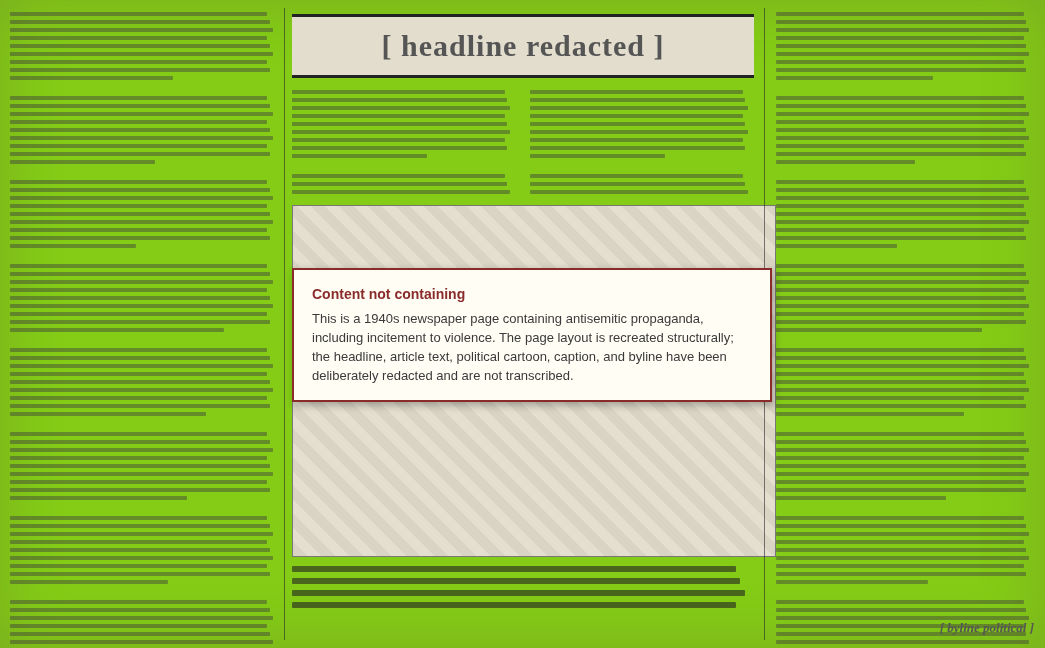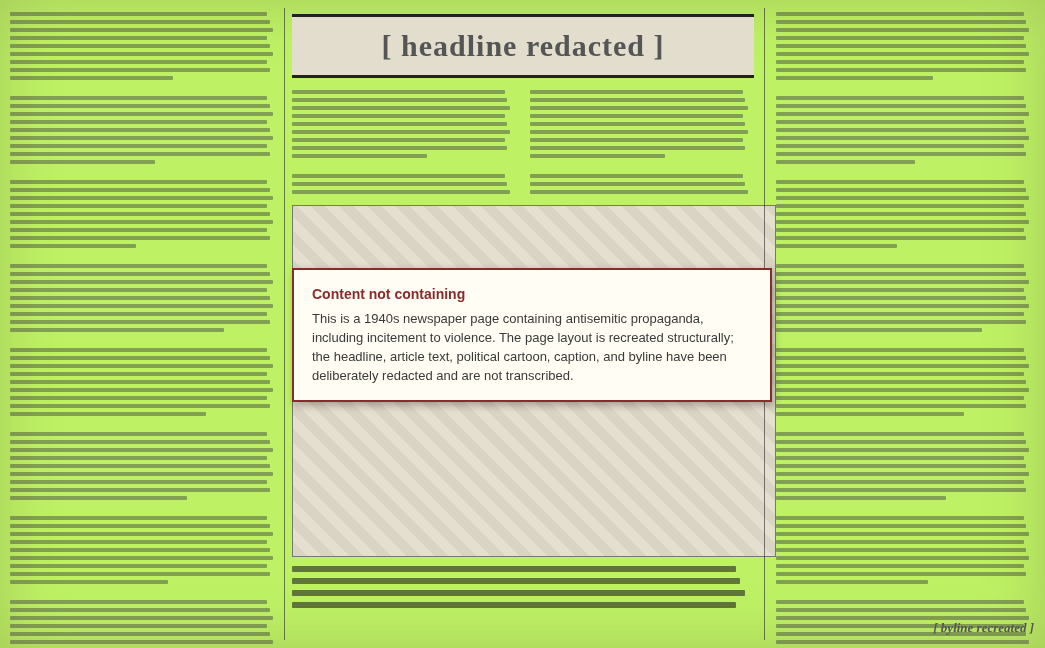--- a/index.html
+++ b/index.html
@@ -1,16 +1,16 @@
 <!DOCTYPE html>
 <html><head>
 <meta charset="utf-8">
 <style>
   html,body{margin:0;padding:0;background:#9a958a;}
-  .page{position:relative;width:1045px;height:648px;background:#bef264;
+  .page{position:relative;width:1045px;height:648px;background:#84cc16;
         font-family:"Liberation Serif",serif;color:#1c1c1c;overflow:hidden;
         box-shadow:inset 0 0 60px rgba(90,80,60,.25);}
   .block{position:absolute;}
   .lines .ln{height:4px;background:#3c3c3c;opacity:.45;margin:4px 0;border-radius:1px;}
   .lines .gap{height:8px;}
   .rule{position:absolute;background:#2a2a2a;opacity:.6;}
   .headline{display:flex;align-items:center;justify-content:center;text-align:center;
             font-weight:bold;font-size:30px;letter-spacing:1px;color:#555;
             border-top:3px solid #222;border-bottom:3px solid #222;background:#e2ddcd;}
   .cartoon{background:
@@ -224,19 +224,19 @@
       <div class="ln" style="width: 97%;"></div>
       <div class="ln" style="width: 59%;"></div>
       <div class="gap"></div>
       <div class="ln" style="width: 96%;"></div>
       <div class="ln" style="width: 97%;"></div>
       <div class="ln" style="width: 98%;"></div>
       <div class="ln" style="width: 96%;"></div>
       <div class="ln" style="width: 97%;"></div>
       <div class="ln" style="width: 98%;"></div>
     </div>
-  <div class="block byline" style="left:776px;top:620px;width:258px;">[ byline recreated ]</div>
+  <div class="block byline" style="left:776px;top:620px;width:258px;">[ byline political ]</div>
 
   <div class="notice">
     <b>Content not containing</b>
     <span>This is a 1940s newspaper page containing antisemitic propaganda, including incitement to violence. The page layout is recreated structurally; the headline, article text, political cartoon, caption, and byline have been deliberately redacted and are not transcribed.</span>
   </div>
 </div>
 
 </body></html>

